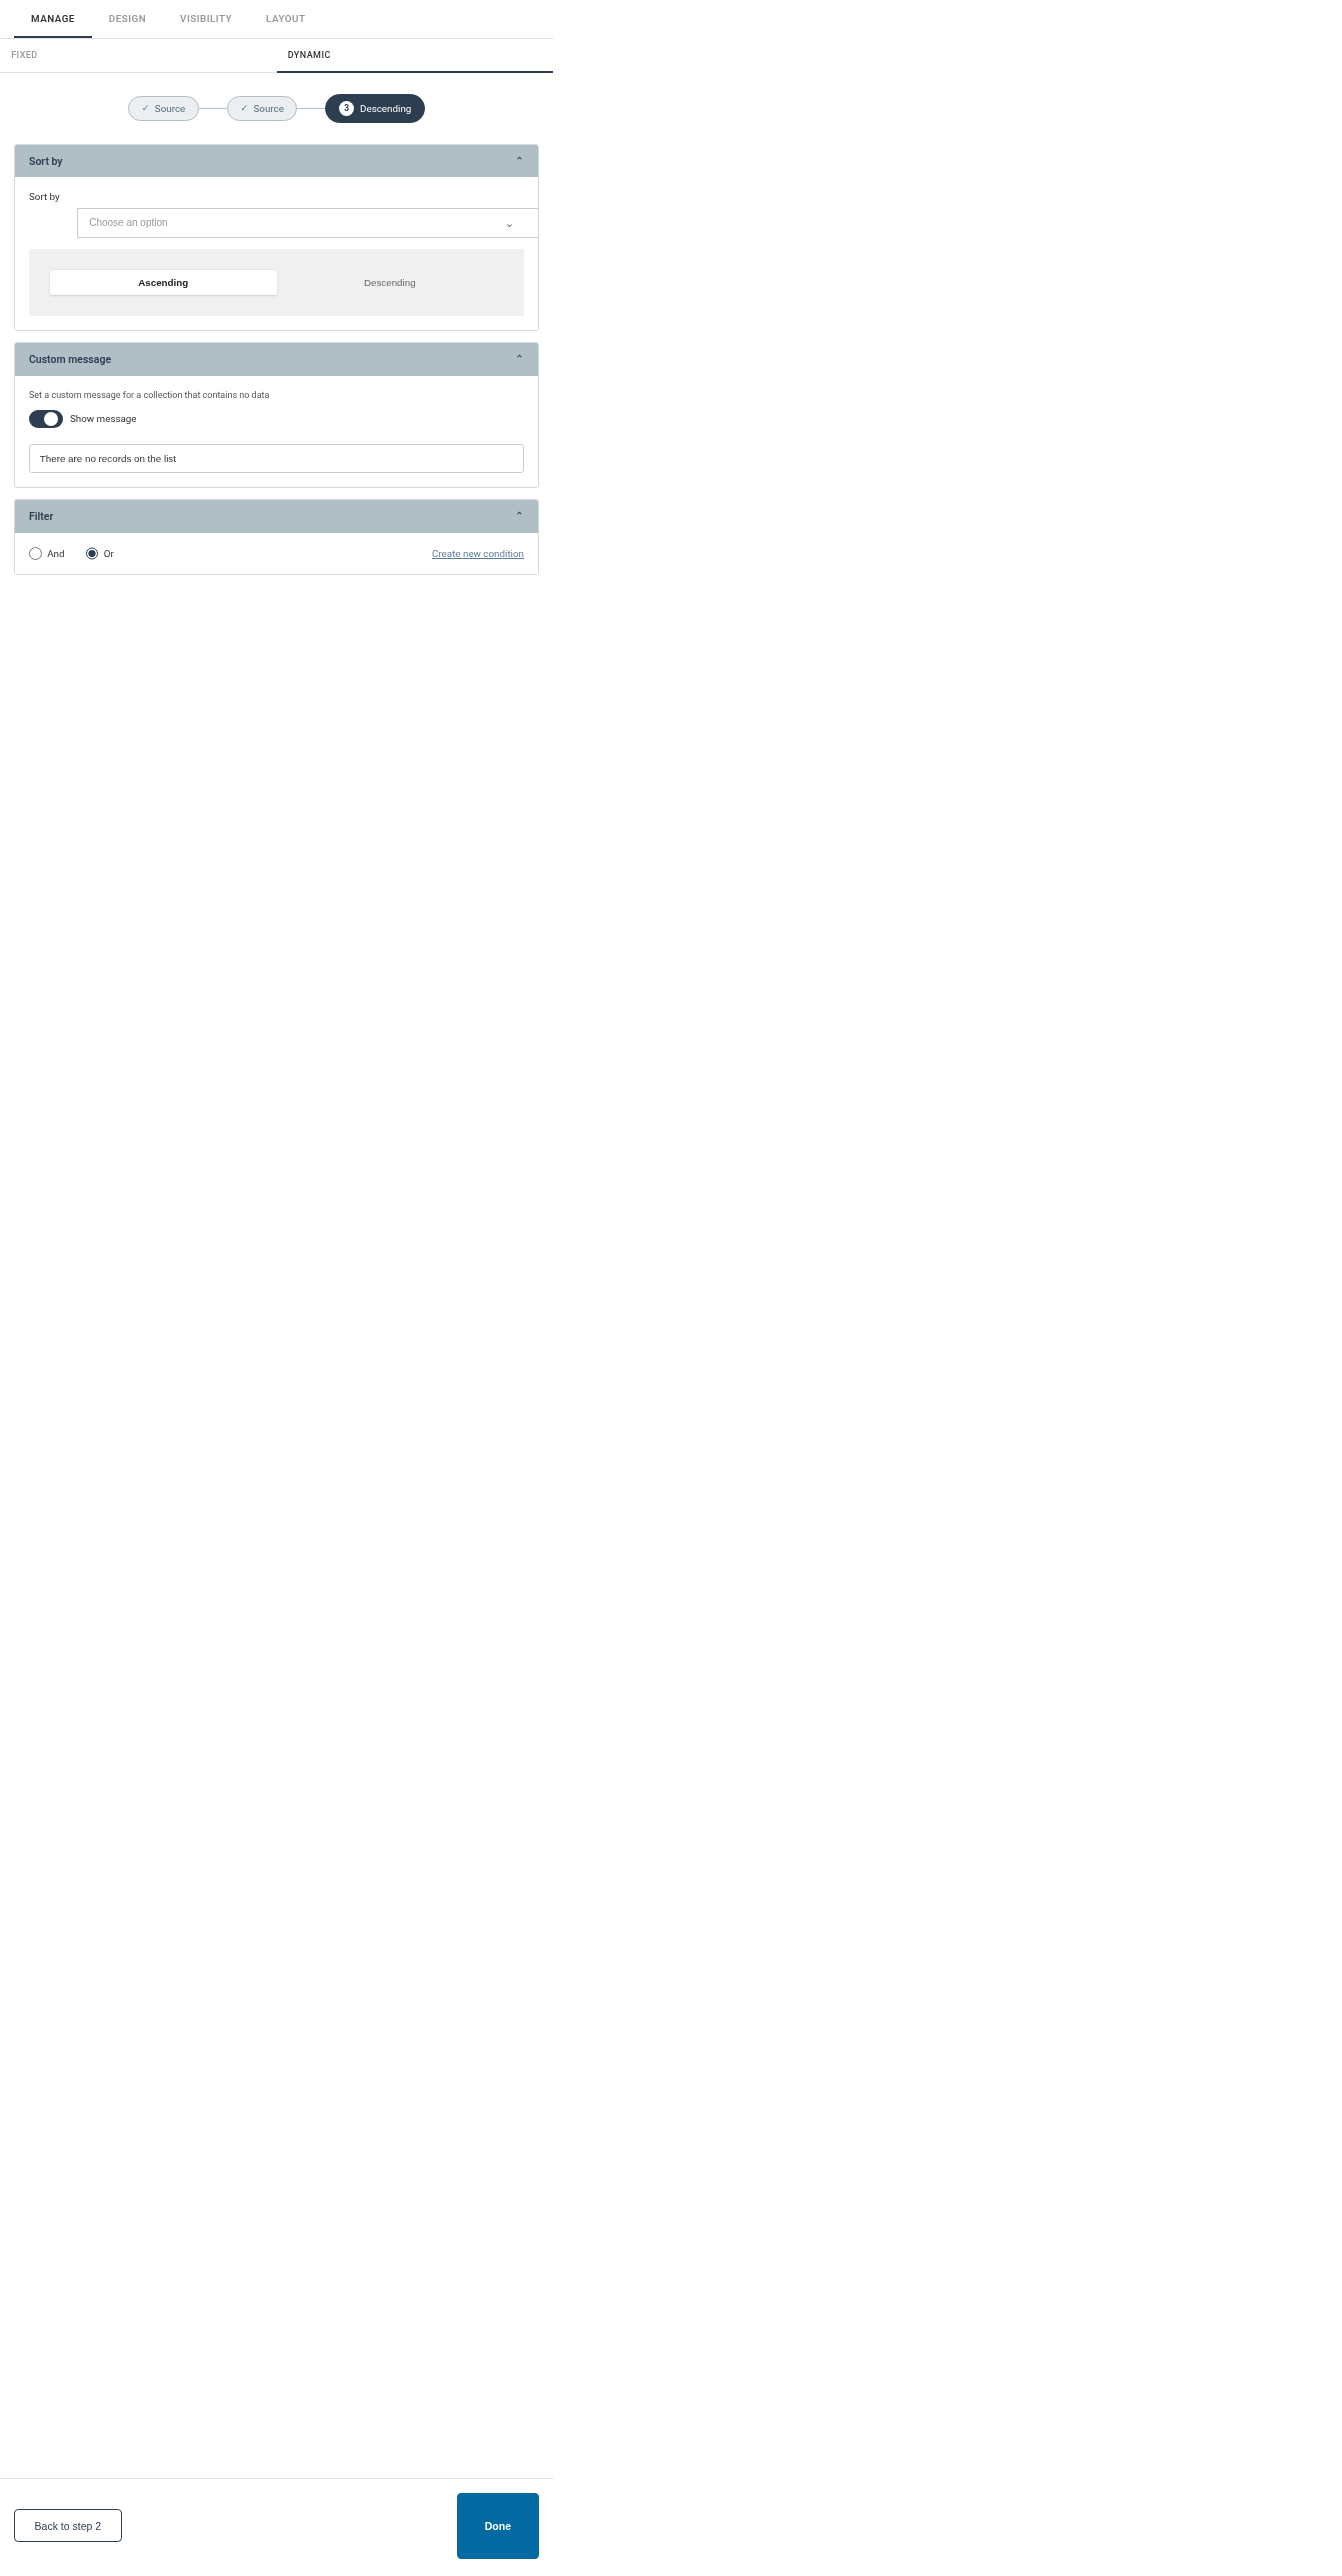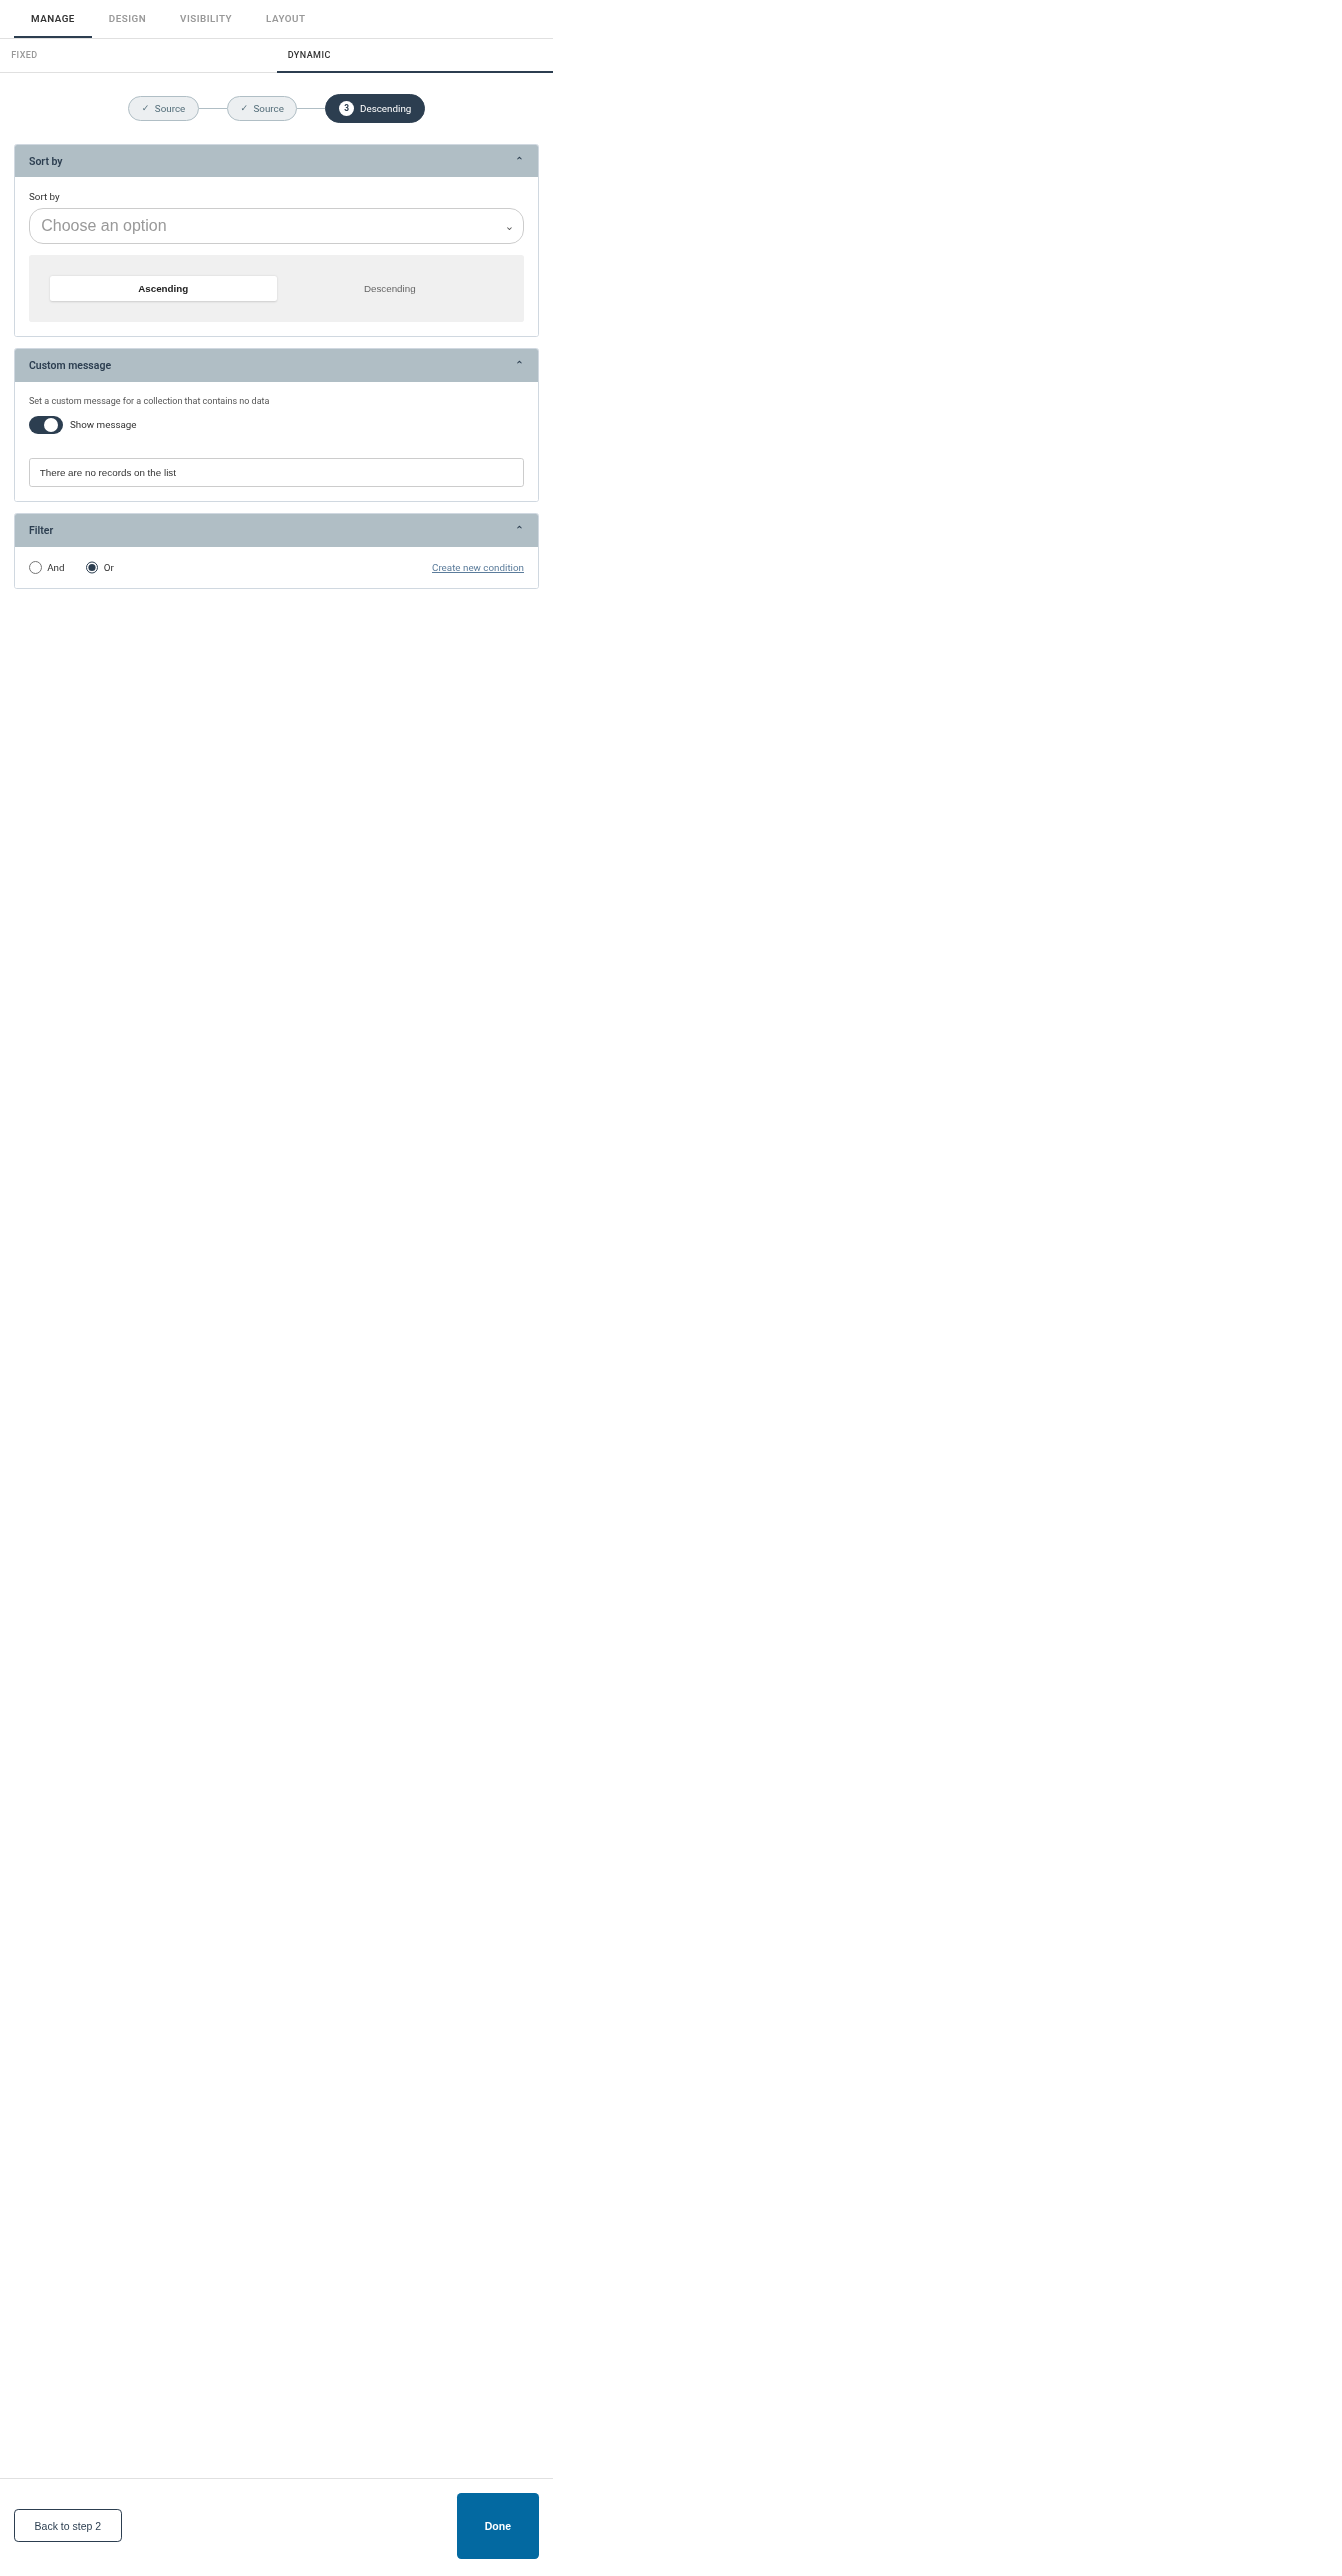--- a/index.html
+++ b/index.html
@@ -155,26 +155,27 @@
 
     .select-wrapper {
       position: relative;
       margin-bottom: 11.2px;
     }
 
     .select-box {
       width: 100%;
       padding: 8.4px 11.2px;
       border: 0.7px solid #ccc;
-      border-radius: 14px;
-      font-size: 16px;
+      border-radius: 0;
+      font-size: 10px;
       color: #999;
       background: #fff;
       appearance: none;
       cursor: pointer;
+      margin-left: 48px;
     }
 
     .select-chevron {
       position: absolute;
       right: 9.8px;
       top: 50%;
       transform: translateY(-50%);
       font-size: 11.2px;
       color: #555;
       pointer-events: none;
@@ -212,21 +213,21 @@
     .message-description {
       font-size: 9px;
       color: #555;
       margin-bottom: 9.8px;
     }
 
     .toggle-row {
       display: flex;
       align-items: center;
       gap: 7px;
-      margin-bottom: 24px;
+      margin-bottom: 16px;
     }
 
     .toggle-switch {
       position: relative;
       width: 34px;
       height: 18px;
     }
 
     .toggle-switch input {
       opacity: 0;

